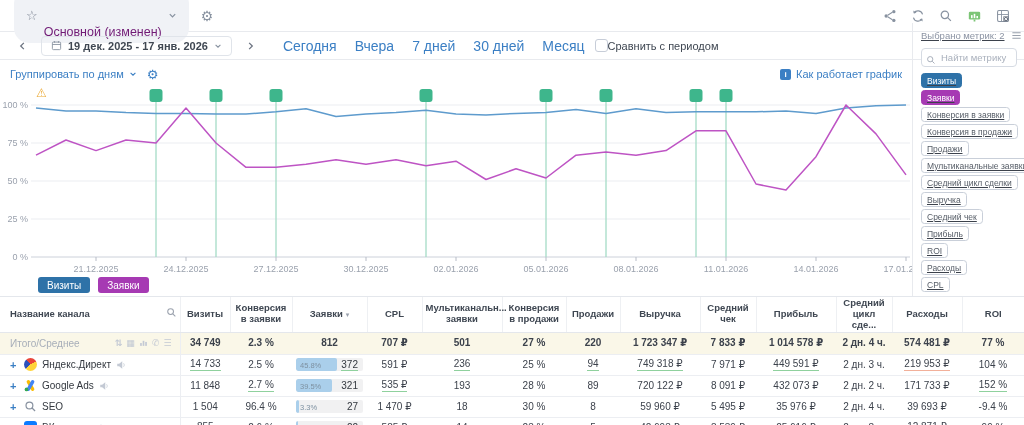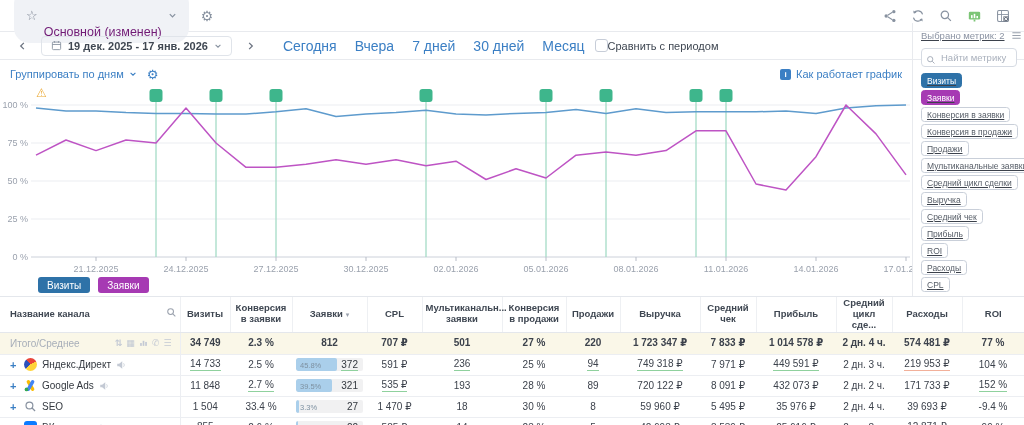--- a/index.html
+++ b/index.html
@@ -440,21 +440,21 @@
               <span class="firstcell">
                 <span class="plus">+</span>
                 <span class="cicon"><svg width="13" height="13" viewBox="0 0 16 16" fill="none" stroke="#8892a0" stroke-width="1.5">
                     <circle cx="6.7" cy="6.7" r="4.2"></circle>
                     <line x1="9.9" y1="9.9" x2="13.6" y2="13.6"></line>
                   </svg></span>
                 <span class="chname">SEO</span>
               </span>
             </td>
             <td><span class="val ">1 504</span></td>
-            <td><span class="val ">33.4 %</span></td>
+            <td><span class="val ">96.4 %</span></td>
             <td>
               <div class="barcell">
                 <div class="barfill" style="width:4.455%"></div>
                 <span class="barpct">3.3%</span>
                 <span class="barval ">27</span>
               </div>
             </td>
             <td><span class="val ">1 470 ₽</span></td>
             <td><span class="val ">18</span></td>
             <td><span class="val ">30 %</span></td>

